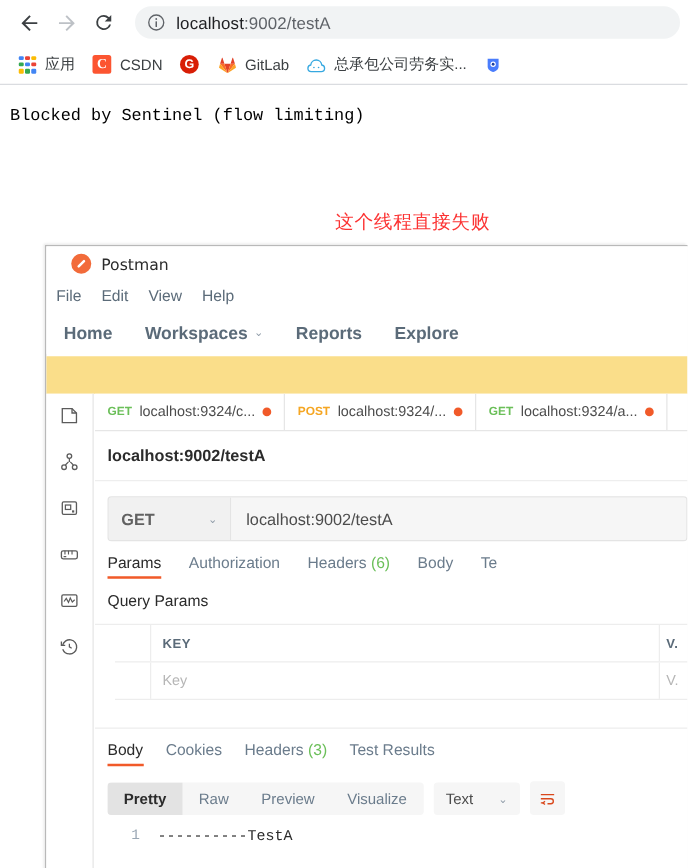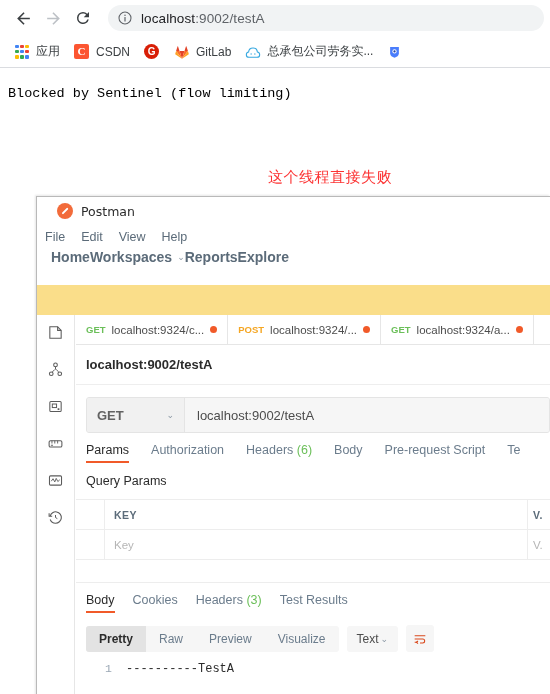--- a/index.html
+++ b/index.html
@@ -136,22 +136,22 @@
     font-family: "DejaVu Sans", sans-serif;
   }
 
   .pm-menubar {
     height: 24px; display: flex; align-items: center;
     padding-left: 8px; gap: 16px; background: #ffffff;
   }
   .pm-menubar span { font-size: 12.5px; color: #5b6b79; }
 
   .pm-navbar {
-    height: 34px; display: flex; align-items: flex-start;
-    padding-left: 14px; 
+    height: 34px; display: flex; align-items: center;
+    padding-left: 14px; gap: 26px;
     background: #ffffff;
   }
   .pm-nav-item {
     font-size: 14px; color: #5b6b79; font-weight: bold;
     display: flex; align-items: center; gap: 5px;
     white-space: nowrap;
   }
   .chev { font-size: 9px; font-weight: normal; color: #8b98a5; }
 
   .pm-yellow {
@@ -237,21 +237,21 @@
     height: 2px; background: #f15a29;
   }
   .cnt { color: #6bbf59; }
 
   .qp-label {
     margin-left: 10px; margin-top: 5px;
     font-size: 12.5px; font-weight: normal; color: #2b2b2b;
   }
 
   
-  .pt { margin-top: 11px; border-top: 1px solid #ededed; }
+  .pt { margin-top: 11px; border-top: 1px solid #ededed; padding-left: 16px; }
   .pt-row { display: flex; height: 30px; border-bottom: 1px solid #ededed; }
   .pt-check { width: 29px; border-right: 1px solid #ededed; }
   .pt-key {
     flex: 1; display: flex; align-items: center; padding-left: 9px;
     border-right: 1px solid #ededed;
     font-size: 11.5px;
   }
   .pt-val { width: 22px; display: flex; align-items: center; padding-left: 5px; font-size: 11.5px; }
   .hdr { font-weight: bold; color: #5b6b79; font-size: 10.5px; letter-spacing: 0.4px; }
   .ph { color: #b6b6b6; }
@@ -270,21 +270,21 @@
     display: flex; align-items: center; gap: 8px;
   }
   .seg {
     display: flex; background: #f6f6f6; border-radius: 3px; overflow: hidden;
   }
   .seg div {
     padding: 6px 13px; font-size: 12px; color: #6b7c8c;
   }
   .seg div.on { background: #e3e3e3; color: #2b2b2b; font-weight: bold; }
   .fmt-sel {
-    display: flex; align-items: center; gap: 2px;
+    display: flex; align-items: center; gap: 20px;
     background: #f6f6f6; border-radius: 3px;
     padding: 6px 10px; font-size: 12px; color: #4c4c4c;
   }
   .wrap-btn {
     width: 28px; height: 27px; background: #f6f6f6; border-radius: 3px;
     display: flex; align-items: center; justify-content: center;
   }
 
   .code-area { margin-top: 10px; display: flex; padding-left: 10px; }
   .gutter {
@@ -517,23 +517,20 @@
               <span>Authorization</span>
             </div>
             <div class="sub-tab">
               <span>Headers</span>
               <span class="cnt">(6)</span>
             </div>
             <div class="sub-tab">
               <span>Body</span>
             </div>
             <div class="sub-tab">
-              <span>Pre-request Script</span>
-            </div>
-            <div class="sub-tab">
               <span>Te</span>
             </div>
           </div>
 
           <div class="qp-label">Query Params</div>
 
           <div class="pt">
             <div class="pt-row">
               <div class="pt-check"></div>
               <div class="pt-key hdr">KEY</div>

